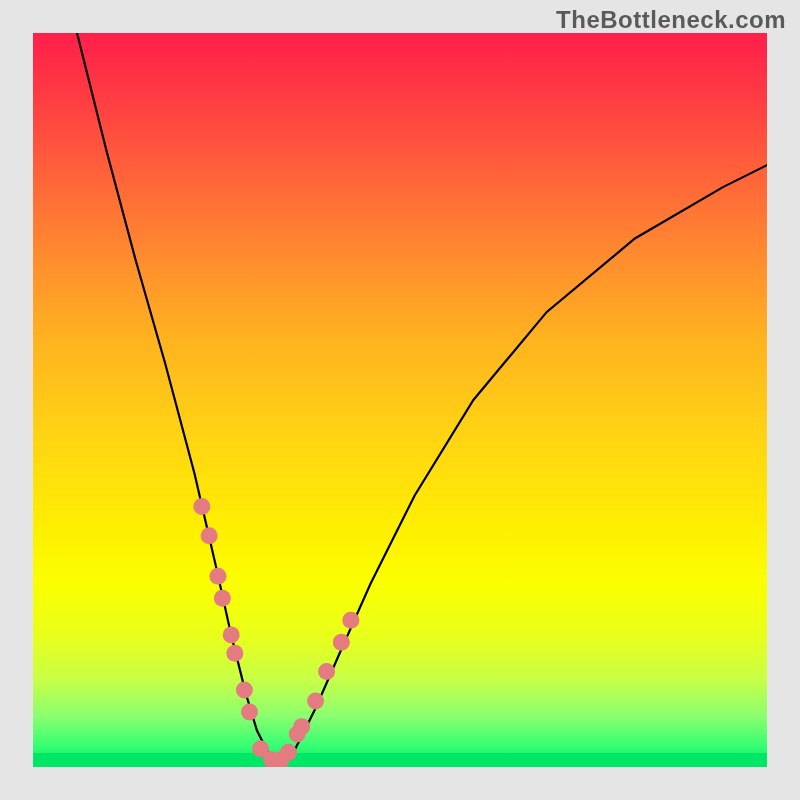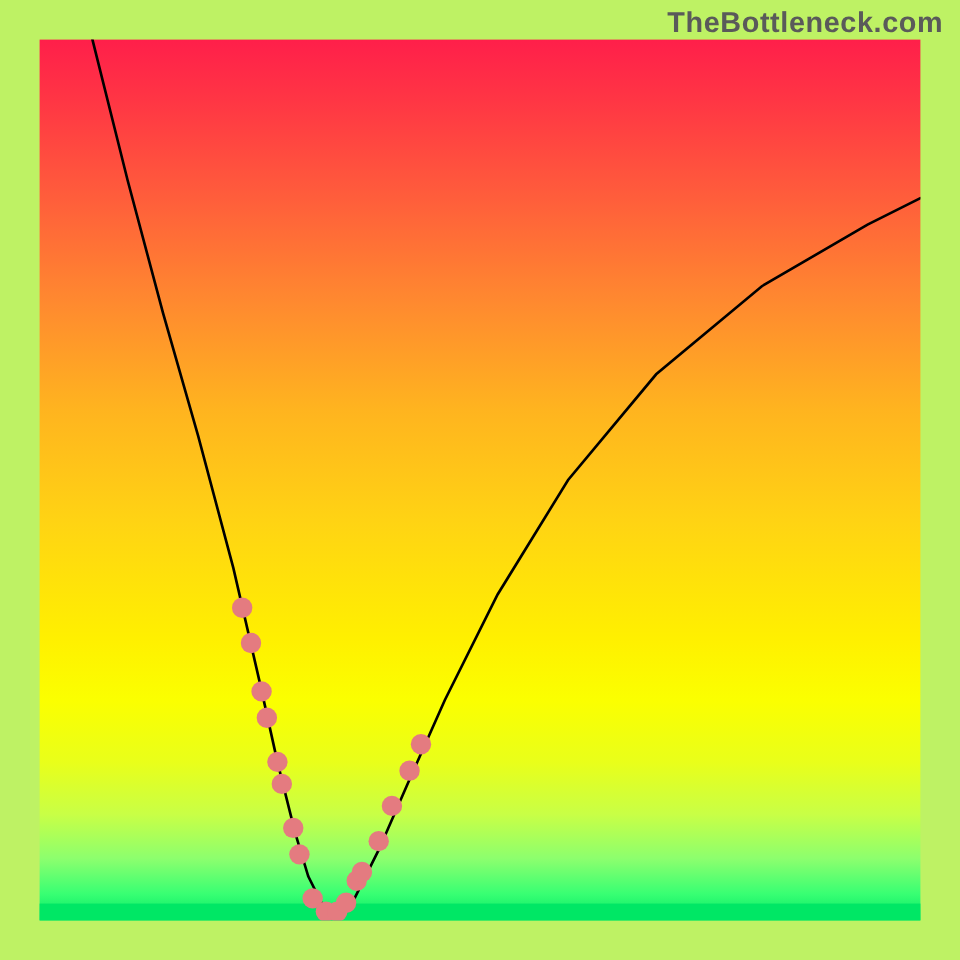--- a/index.html
+++ b/index.html
@@ -8,21 +8,21 @@
     width: 800px;
     height: 800px;
     background: #000;
     font-family: Arial, Helvetica, sans-serif;
     overflow: hidden;
   }
   .frame {
     position: relative;
     width: 800px;
     height: 800px;
-    background: #bef264;
+    background: #e5e5e5;
   }
   .watermark {
     position: absolute;
     top: 6px;
     right: 14px;
     color: #5a5a5a;
     font-size: 24px;
     font-weight: 600;
     letter-spacing: 0.5px;
     z-index: 50;

